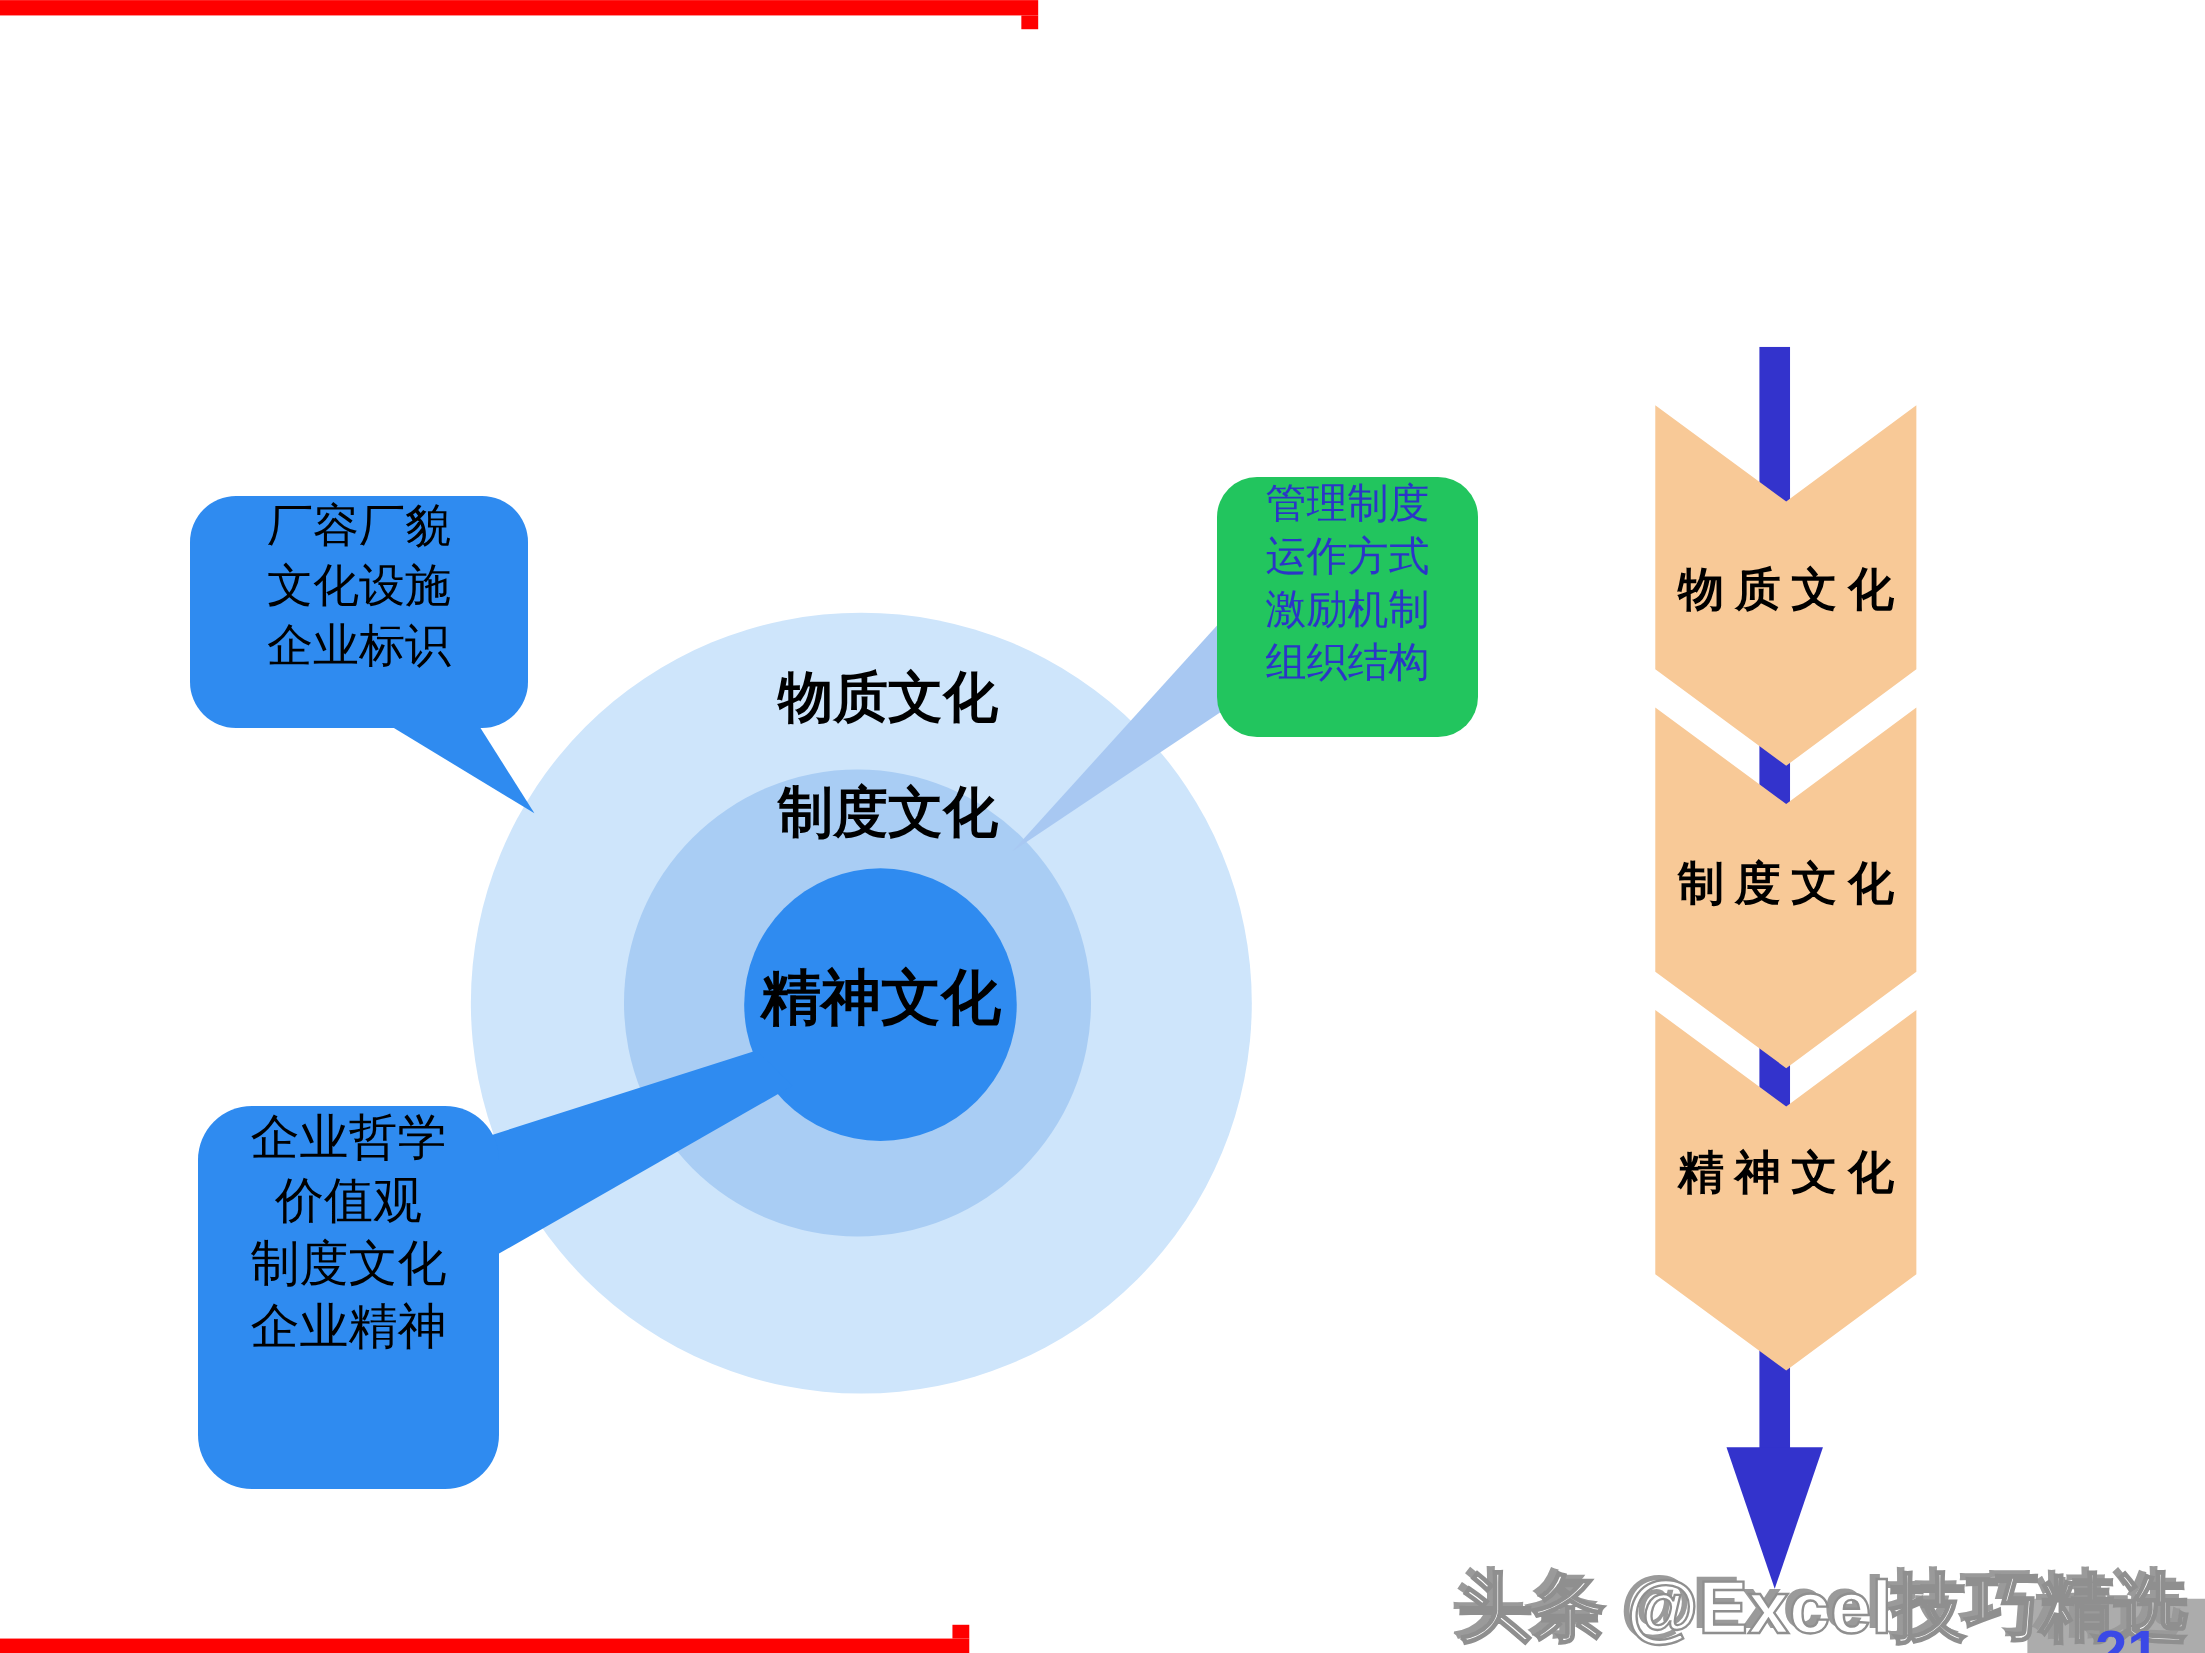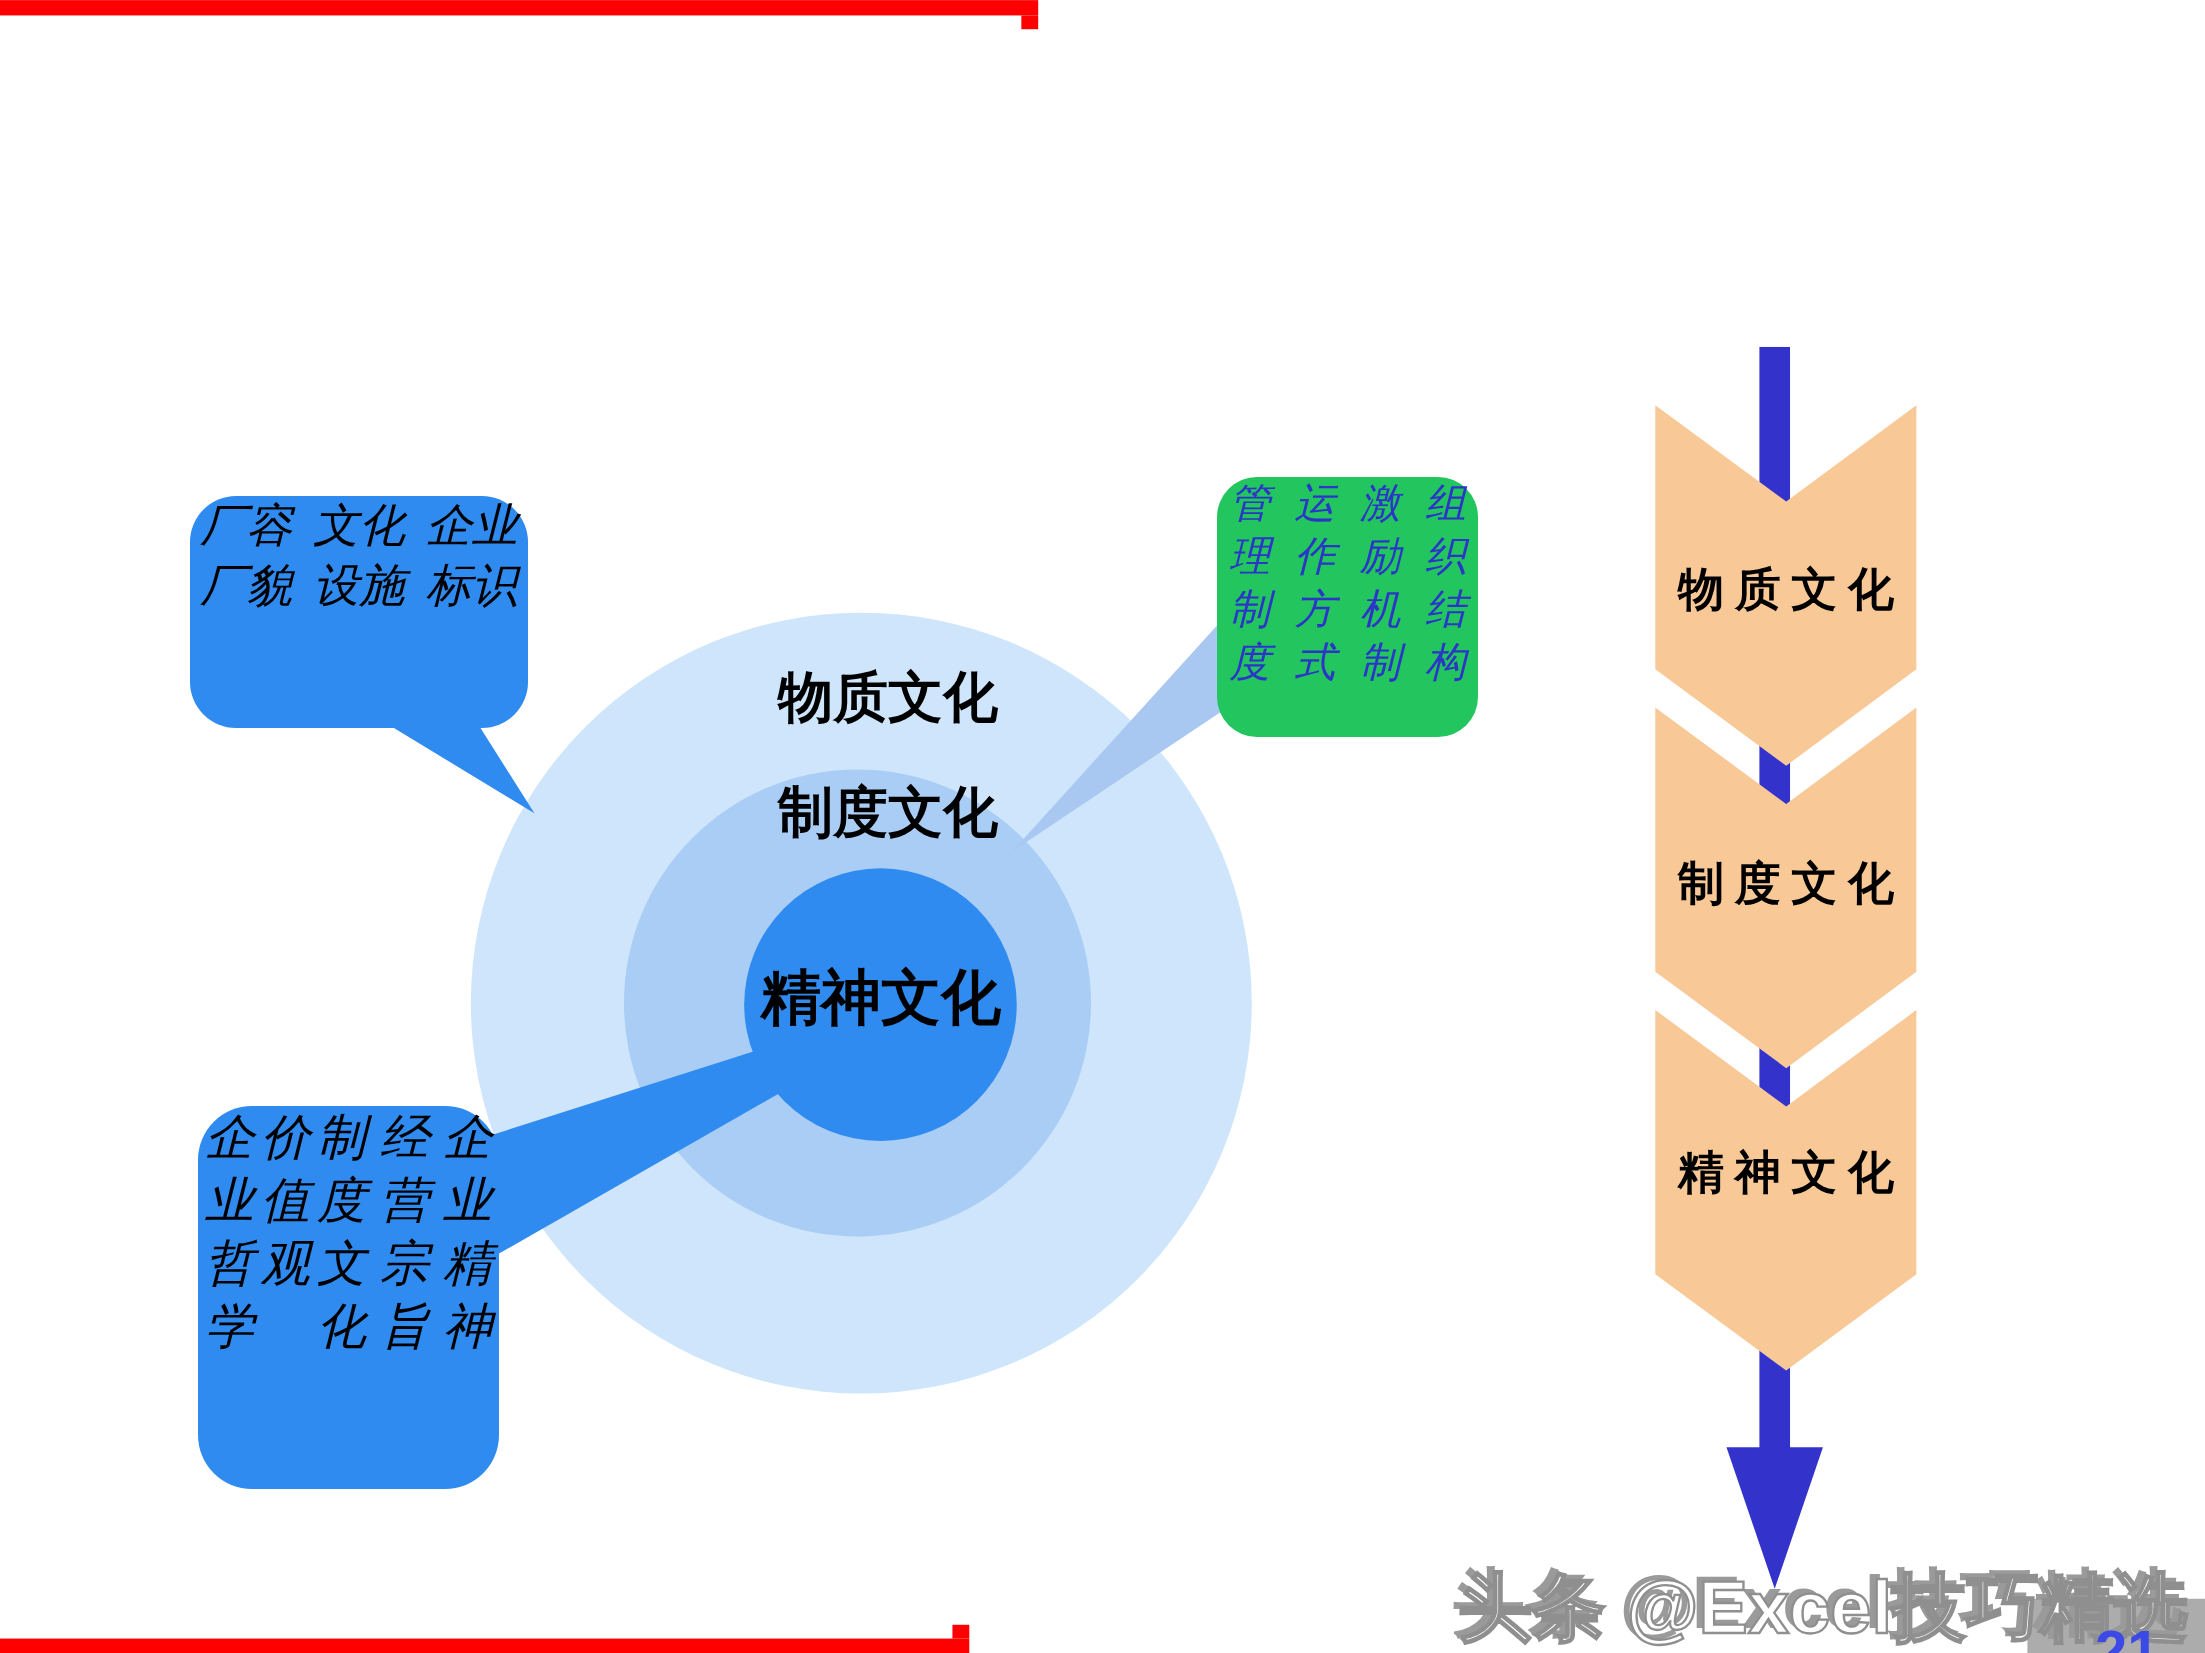--- a/index.html
+++ b/index.html
@@ -17,24 +17,23 @@
     transform:translate(-50%,-50%);
     font-family:"Liberation Sans", sans-serif;
     font-weight:bold;
     font-size:96px;
     letter-spacing:-1.5px;
     color:#000;
     white-space:nowrap;
   }
   .callout{
     position:absolute;
-    display:flex;flex-direction:row;
+    display:flex;flex-direction:column;
     justify-content:flex-start;
     text-align:center;
-    font-style:italic;
   }
   .callout-strong{
     background:#2F8BF0;
     color:#000;
   }
   .callout-light{
     background:#22c55e;
     color:#2B35C8;
   }
   .callout-material{
@@ -142,21 +141,20 @@
     <div>管理制度</div>
     <div>运作方式</div>
     <div>激励机制</div>
     <div>组织结构</div>
   </div>
 
   <div class="callout callout-strong callout-spirit">
     <div>企业哲学</div>
     <div>价值观</div>
     <div>制度文化</div>
-    <div>经营宗旨</div>
     <div>企业精神</div>
   </div>
 
   <div class="chevron-label chevron-label-1">物质文化</div>
   <div class="chevron-label chevron-label-2">制度文化</div>
   <div class="chevron-label chevron-label-3">精神文化</div>
 
   <div class="watermark">头条 @Excel技巧精选</div>
   <div class="page-number">21</div>
 

